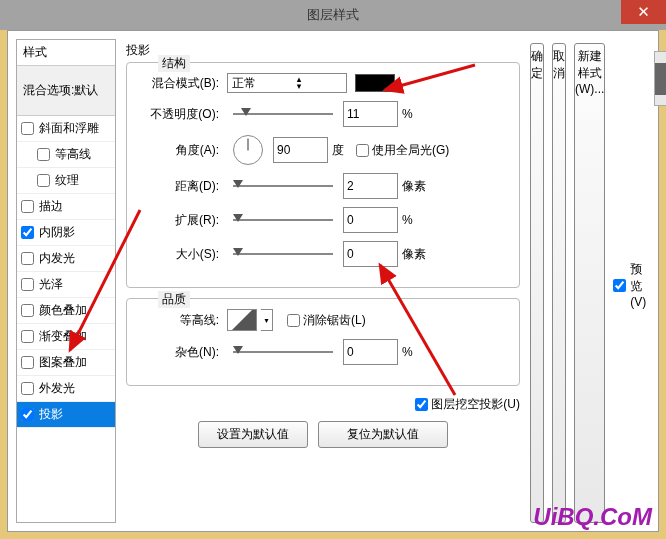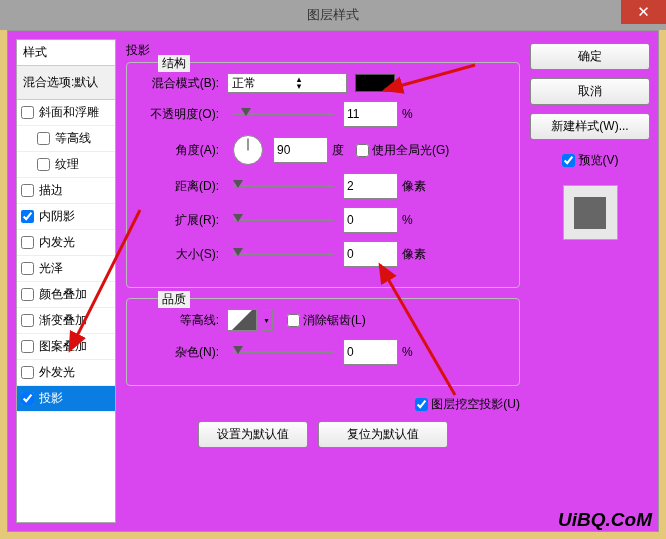--- a/index.html
+++ b/index.html
@@ -1,29 +1,29 @@
 <!DOCTYPE html>
 <html><head>
 <meta charset="utf-8">
 <style>
 * { box-sizing: border-box; margin: 0; padding: 0; font-family: "Microsoft YaHei", SimSun, sans-serif; }
 body { background: #e5c87a; width: 666px; height: 539px; position: relative; }
 .titlebar { height: 30px; background: #a3a3a3; display: flex; align-items: center; position: relative; }
 .title-text { position: absolute; left: 50%; transform: translateX(-50%); font-size: 13px; color: #333; }
 .close-btn { position: absolute; right: 0; top: 0; width: 45px; height: 24px; background: #c84031; color: #fff; display: flex; align-items: center; justify-content: center; font-size: 15px; }
-.dialog-body { position: absolute; top: 30px; left: 7px; right: 7px; bottom: 7px; background: #d946ef; border: 1px solid #999; display: flex; padding: 8px 8px; }
+.dialog-body { position: absolute; top: 30px; left: 7px; right: 7px; bottom: 7px; background: #ffffff; border: 1px solid #999; display: flex; padding: 8px 8px; }
 .left-panel { width: 100px; border: 1px solid #aaa; background: #fff; }
 .left-header { font-size: 12px; padding: 4px 6px; border-bottom: 1px solid #ccc; }
-.left-subheader { font-size: 12px; padding: 8px 6px; background: #f0f0f0; border-bottom: 1px solid #ccc; }
+.left-subheader { font-size: 12px; padding: 16px 6px; background: #f0f0f0; border-bottom: 1px solid #ccc; }
 .style-item { display: flex; align-items: center; padding: 4px 4px; font-size: 12px; border-bottom: 1px solid #eee; cursor: pointer; }
 .style-item.indented { padding-left: 20px; }
 .style-item.selected { background: #0a7de3; color: #fff; }
 .style-item input[type=checkbox] { margin-right: 5px; }
 .center-panel { flex: 1; padding: 0 10px; }
-.right-panel { width: 120px; display: flex; flex-direction: column; gap: 8px; padding-top: 4px; }
+.right-panel { width: 120px; display: flex; flex-direction: row; gap: 8px; padding-top: 4px; }
 .btn { background: linear-gradient(#fdfdfd,#e8e8e8); border: 1px solid #888; border-radius: 3px; padding: 4px 0; font-size: 12px; text-align: center; cursor: pointer; }
 .preview-check { display: flex; align-items: center; justify-content: center; font-size: 12px; gap: 4px; margin-top: 4px; }
 .preview-box { width: 55px; height: 55px; border: 1px solid #aaa; background: #e8e8e8; margin: 8px auto 0; display: flex; align-items: center; justify-content: center; }
 .preview-swatch { width: 32px; height: 32px; background: #666; }
 .section-title { font-size: 12px; padding: 3px 0; }
 .group { border: 1px solid #bbb; border-radius: 4px; padding: 10px 12px 12px; margin-bottom: 10px; position: relative; }
 .group-label { position: absolute; top: -8px; left: 10px; background: #f0f0f0; padding: 0 4px; font-size: 12px; margin-left: 21px; }
 .row { display: flex; align-items: center; margin-bottom: 8px; font-size: 12px; gap: 4px; }
 .row-label { width: 80px; text-align: right; margin-right: 4px; }
 .select { border: 1px solid #888; background: #fff; padding: 1px 4px; width: 120px; height: 20px; position: relative; display: flex; align-items: center; justify-content: space-between; font-size: 12px; }
@@ -33,21 +33,21 @@
 .slider { flex: 0 0 100px; height: 14px; position: relative; margin: 0 6px; }
 .slider-track { position: absolute; top: 6px; left: 0; right: 0; height: 2px; background: #888; }
 .slider-thumb { position: absolute; top: 1px; width: 0; height: 0; border-left: 5px solid transparent; border-right: 5px solid transparent; border-top: 8px solid #555; }
 .num-input { width: 55px; height: 18px; border: 1px solid #888; padding: 12px 3px; font-size: 12px; text-align: left; }
 .angle-dial { width: 30px; height: 30px; border: 1px solid #888; border-radius: 50%; background: #fff; position: relative; margin: 0 6px; }
 .angle-dial::after { content: ""; position: absolute; top: 14px; left: 14px; width: 12px; height: 1px; background: #333; transform-origin: left center; transform: rotate(-90deg); }
 .contour-swatch { width: 30px; height: 22px; border: 1px solid #888; background: linear-gradient(135deg,#fff 48%,#555 52%); position: relative; }
 .contour-arrow { width: 12px; height: 22px; border: 1px solid #888; border-left: none; display: flex; align-items: center; justify-content: center; font-size: 8px; }
 .cb-label { display: flex; align-items: center; gap: 3px; font-size: 12px; }
 .bottom-row { display: flex; gap: 10px; justify-content: center; margin-top: 6px; }
-.watermark { position: absolute; right: 14px; bottom: 8px; font-size: 19px; font-weight: bold; color: #000000; font-style: italic; }
+.watermark { position: absolute; right: 14px; bottom: 8px; font-size: 24px; font-weight: bold; color: #a21caf; font-style: italic; }
 .arrow-svg { position: absolute; pointer-events: none; }
 </style>
 </head>
 <body>
 
 <div class="titlebar">
   <span class="title-text">图层样式</span>
   <div class="close-btn">
       <span>✕</span>
     </div>

